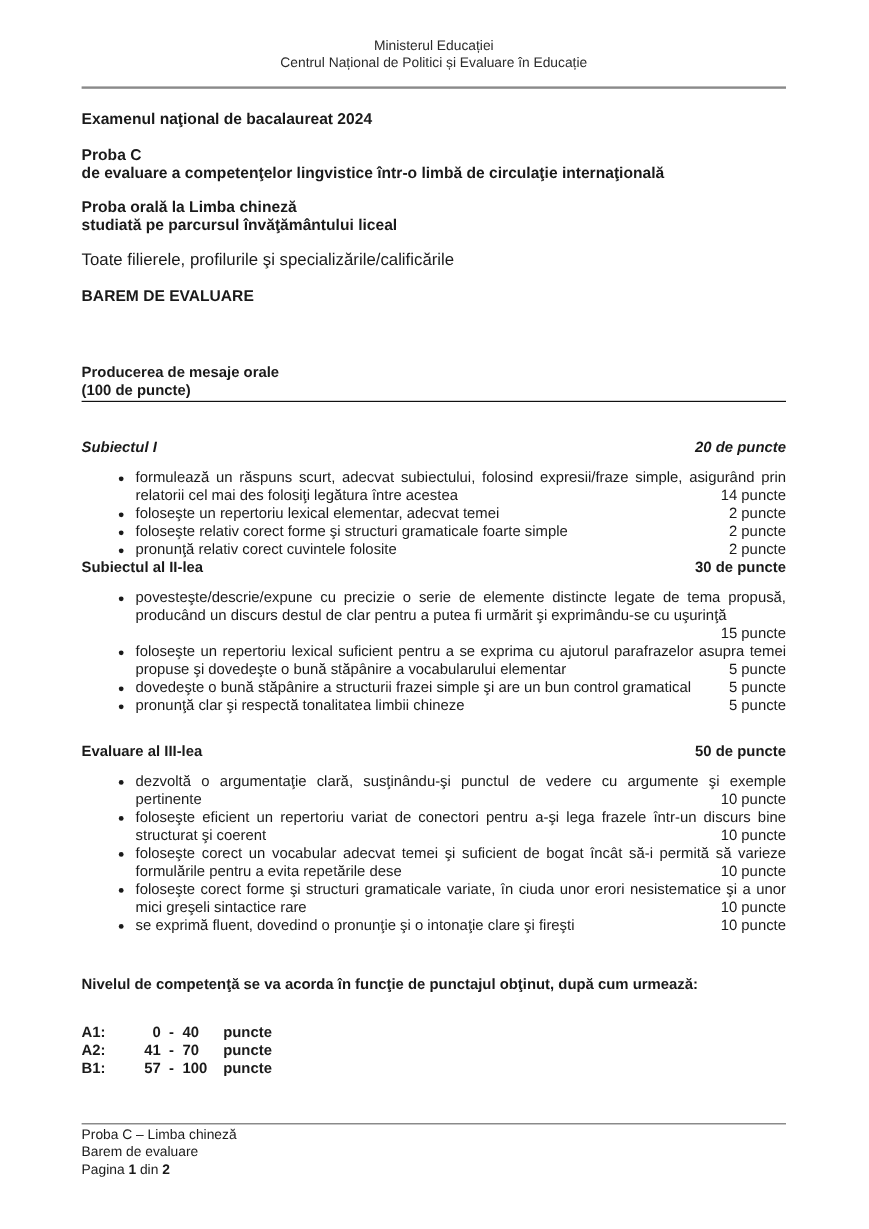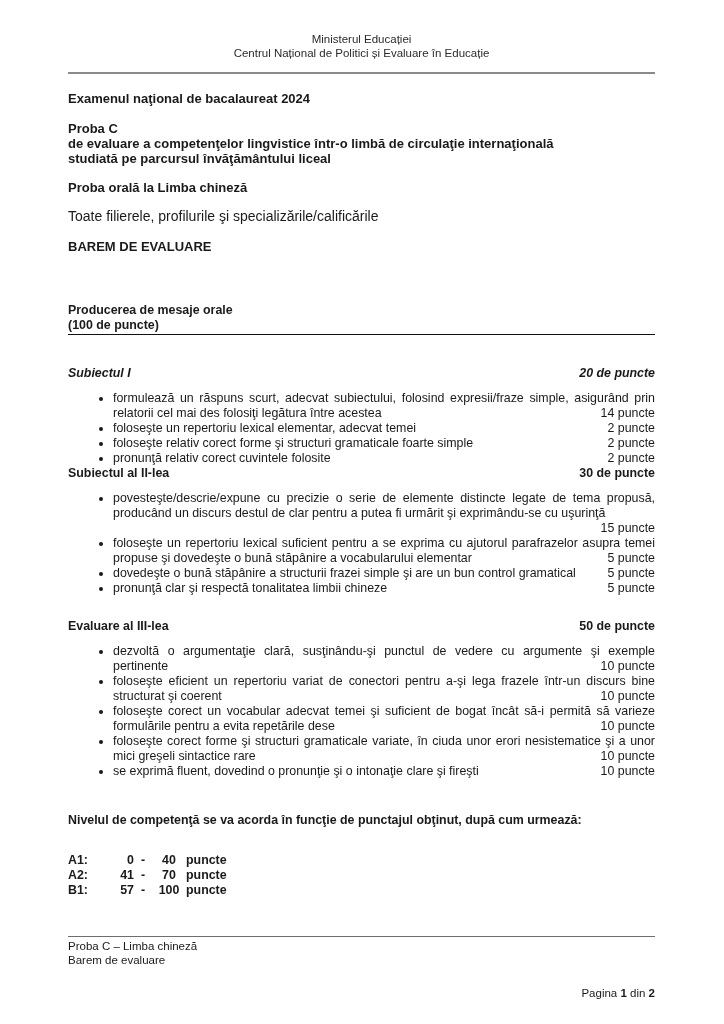--- a/index.html
+++ b/index.html
@@ -91,59 +91,59 @@
     margin-top: 34px;
   }
   .levels {
     margin-top: 25px;
     font-weight: bold;
   }
   .level-row { line-height: 15px; }
   .lvl-label { display: inline-block; width: 44px; }
   .lvl-low   { display: inline-block; width: 22px; text-align: right; }
   .lvl-sep   { display: inline-block; width: 18px; text-align: center; }
-  .lvl-high  { display: inline-block; width: 34px; text-align: center; }
+  .lvl-high  { display: inline-block; width: 34px; text-align: left; }
 
   
   .footer {
     position: absolute;
     left: 68px;
     right: 69px;
     top: 936px;
     font-size: 11.5px;
     line-height: 14px;
   }
   .footer-rule {
     border: none;
     border-top: 1px solid #6e6e6e;
     margin: 0 0 2px 0;
   }
   .footer-page {
-    text-align: right;
-    margin-top: 19px;
+    text-align: left;
+    margin-top: 1px;
   }
   .b { font-weight: bold; }
 </style>
 </head>
 <body>
 
 <div class="page">
 
   <div class="doc-header">
     <div>Ministerul Educației</div>
     <div>Centrul Național de Politici și Evaluare în Educație</div>
   </div>
   <hr class="top-rule">
 
   <div class="title-block">
     <div class="t-line t-exam">Examenul naţional de bacalaureat 2024</div>
     <div class="t-line t-proba">Proba C</div>
     <div class="t-line">de evaluare a competenţelor lingvistice într-o limbă de circulaţie internaţională</div>
+    <div class="t-line t-oral">Proba orală la Limba chineză</div>
     <div class="t-line">studiată pe parcursul învăţământului liceal</div>
-    <div class="t-line t-oral">Proba orală la Limba chineză</div>
     <div class="t-filiere">Toate filierele, profilurile şi specializările/calificările</div>
     <div class="t-line t-barem">BAREM DE EVALUARE</div>
   </div>
 
   <div class="rubric">
     <span>Producerea de mesaje orale</span>
     <span>(100 de puncte)</span>
   </div>
 
   <div class="section-heading sh-1">

